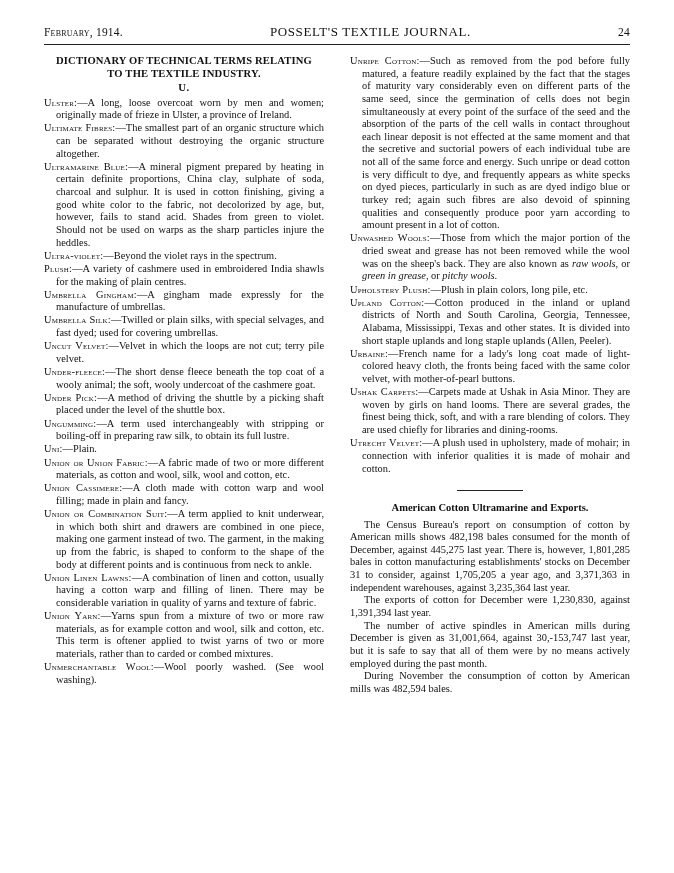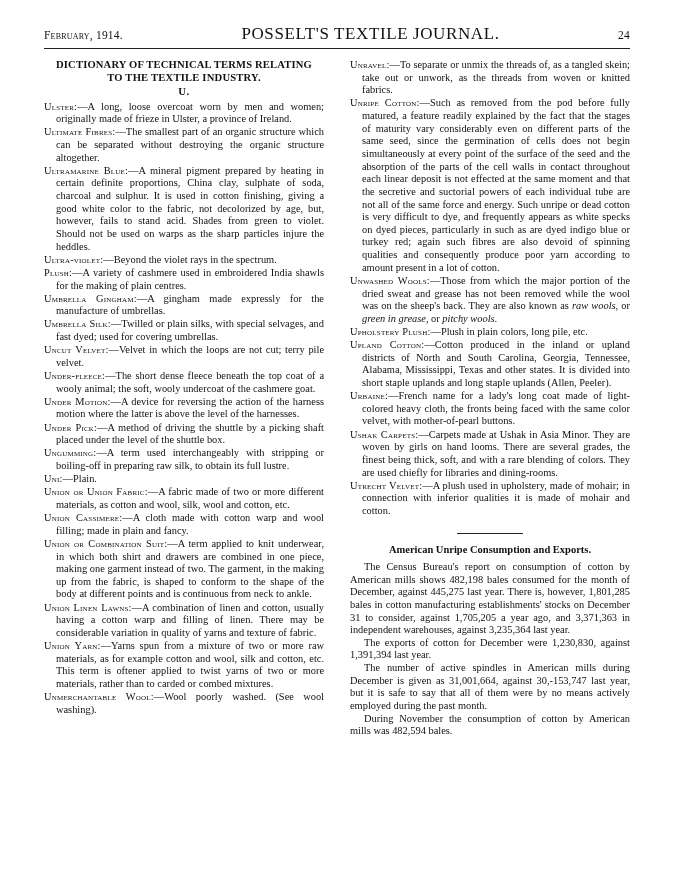--- a/index.html
+++ b/index.html
@@ -28,21 +28,21 @@
     font-size: 11.5px;
     letter-spacing: 0.2px;
     padding-bottom: 3px;
   }
   .running-head .rh-left {
     font-variant: small-caps;
     font-size: 11.5px;
     white-space: nowrap;
   }
   .running-head .rh-center {
-    font-size: 17px;
+    font-size: 13px;
     letter-spacing: 0.6px;
     text-align: center;
     flex: 1;
     white-space: nowrap;
   }
   .running-head .rh-right {
     font-size: 11.5px;
     white-space: nowrap;
   }
   .rule {
@@ -139,50 +139,48 @@
       <div id="left-entries">
           <p class="entry"><span class="term">Ulster:</span><span>—A long, loose overcoat worn by men and women; originally made of frieze in Ulster, a province of Ireland.</span></p>
           <p class="entry"><span class="term">Ultimate Fibres:</span><span>—The smallest part of an organic structure which can be separated without destroying the organic structure altogether.</span></p>
           <p class="entry"><span class="term">Ultramarine Blue:</span><span>—A mineral pigment prepared by heating in certain definite proportions, China clay, sulphate of soda, charcoal and sulphur. It is used in cotton finishing, giving a good white color to the fabric, not decolorized by age, but, however, fails to stand acid. Shades from green to violet. Should not be used on warps as the sharp particles injure the heddles.</span></p>
           <p class="entry"><span class="term">Ultra-violet:</span><span>—Beyond the violet rays in the spectrum.</span></p>
           <p class="entry"><span class="term">Plush:</span><span>—A variety of cashmere used in embroidered India shawls for the making of plain centres.</span></p>
           <p class="entry"><span class="term">Umbrella Gingham:</span><span>—A gingham made expressly for the manufacture of umbrellas.</span></p>
           <p class="entry"><span class="term">Umbrella Silk:</span><span>—Twilled or plain silks, with special selvages, and fast dyed; used for covering umbrellas.</span></p>
           <p class="entry"><span class="term">Uncut Velvet:</span><span>—Velvet in which the loops are not cut; terry pile velvet.</span></p>
           <p class="entry"><span class="term">Under-fleece:</span><span>—The short dense fleece beneath the top coat of a wooly animal; the soft, wooly undercoat of the cashmere goat.</span></p>
-          <p class="entry"><span class="term">Under Motion:</span><span>—A device for reversing the action of the harness motion where the latter is above the level of the harnesses.</span></p>
           <p class="entry"><span class="term">Under Pick:</span><span>—A method of driving the shuttle by a picking shaft placed under the level of the shuttle box.</span></p>
           <p class="entry"><span class="term">Ungumming:</span><span>—A term used interchangeably with stripping or boiling-off in preparing raw silk, to obtain its full lustre.</span></p>
           <p class="entry"><span class="term">Uni:</span><span>—Plain.</span></p>
           <p class="entry"><span class="term">Union or Union Fabric:</span><span>—A fabric made of two or more different materials, as cotton and wool, silk, wool and cotton, etc.</span></p>
           <p class="entry"><span class="term">Union Cassimere:</span><span>—A cloth made with cotton warp and wool filling; made in plain and fancy.</span></p>
           <p class="entry"><span class="term">Union or Combination Suit:</span><span>—A term applied to knit underwear, in which both shirt and drawers are combined in one piece, making one garment instead of two. The garment, in the making up from the fabric, is shaped to conform to the shape of the body at different points and is continuous from neck to ankle.</span></p>
           <p class="entry"><span class="term">Union Linen Lawns:</span><span>—A combination of linen and cotton, usually having a cotton warp and filling of linen. There may be considerable variation in quality of yarns and texture of fabric.</span></p>
           <p class="entry"><span class="term">Union Yarn:</span><span>—Yarns spun from a mixture of two or more raw materials, as for example cotton and wool, silk and cotton, etc. This term is oftener applied to twist yarns of two or more materials, rather than to carded or combed mixtures.</span></p>
           <p class="entry"><span class="term">Unmerchantable Wool:</span><span>—Wool poorly washed. (See wool washing).</span></p>
         </div>
     </div>
 
     <div class="col">
       <div id="right-entries">
-          <p class="entry"><span class="term">Unravel:</span><span>—To separate or unmix the threads of, as a tangled skein; take out or unwork, as the threads from woven or knitted fabrics.</span></p>
           <p class="entry"><span class="term">Unripe Cotton:</span><span>—Such as removed from the pod before fully matured, a feature readily explained by the fact that the stages of maturity vary considerably even on different parts of the same seed, since the germination of cells does not begin simultaneously at every point of the surface of the seed and the absorption of the parts of the cell walls in contact throughout each linear deposit is not effected at the same moment and that the secretive and suctorial powers of each individual tube are not all of the same force and energy. Such unripe or dead cotton is very difficult to dye, and frequently appears as white specks on dyed pieces, particularly in such as are dyed indigo blue or turkey red; again such fibres are also devoid of spinning qualities and consequently produce poor yarn according to amount present in a lot of cotton.</span></p>
           <p class="entry"><span class="term">Unwashed Wools:</span><span>—Those from which the major portion of the dried sweat and grease has not been removed while the wool was on the sheep's back. They are also known as <i>raw wools</i>, or <i>green in grease</i>, or <i>pitchy wools</i>.</span></p>
           <p class="entry"><span class="term">Upholstery Plush:</span><span>—Plush in plain colors, long pile, etc.</span></p>
           <p class="entry"><span class="term">Upland Cotton:</span><span>—Cotton produced in the inland or upland districts of North and South Carolina, Georgia, Tennessee, Alabama, Mississippi, Texas and other states. It is divided into short staple uplands and long staple uplands (Allen, Peeler).</span></p>
           <p class="entry"><span class="term">Urbaine:</span><span>—French name for a lady's long coat made of light-colored heavy cloth, the fronts being faced with the same color velvet, with mother-of-pearl buttons.</span></p>
           <p class="entry"><span class="term">Ushak Carpets:</span><span>—Carpets made at Ushak in Asia Minor. They are woven by girls on hand looms. There are several grades, the finest being thick, soft, and with a rare blending of colors. They are used chiefly for libraries and dining-rooms.</span></p>
           <p class="entry"><span class="term">Utrecht Velvet:</span><span>—A plush used in upholstery, made of mohair; in connection with inferior qualities it is made of mohair and cotton.</span></p>
         </div>
 
       <div class="section-break">
         <span class="short-rule"></span>
       </div>
 
-      <div class="sub-title">American Unripe Consumption and Exports.</div>
+      <div class="sub-title">American Cotton Ultramarine and Exports.</div>
       <div id="article-paragraphs">
           <p class="para">The Census Bureau's report on consumption of cotton by American mills shows 482,198 bales consumed for the month of December, against 445,275 last year. There is, however, 1,801,285 bales in cotton manufacturing establishments' stocks on December 31 to consider, against 1,705,205 a year ago, and 3,371,363 in independent warehouses, against 3,235,364 last year.</p>
           <p class="para">The exports of cotton for December were 1,230,830, against 1,391,394 last year.</p>
           <p class="para">The number of active spindles in American mills during December is given as 31,001,664, against 30,-153,747 last year, but it is safe to say that all of them were by no means actively employed during the past month.</p>
           <p class="para">During November the consumption of cotton by American mills was 482,594 bales.</p>
         </div>
     </div>
 
   </div>
 </div>

